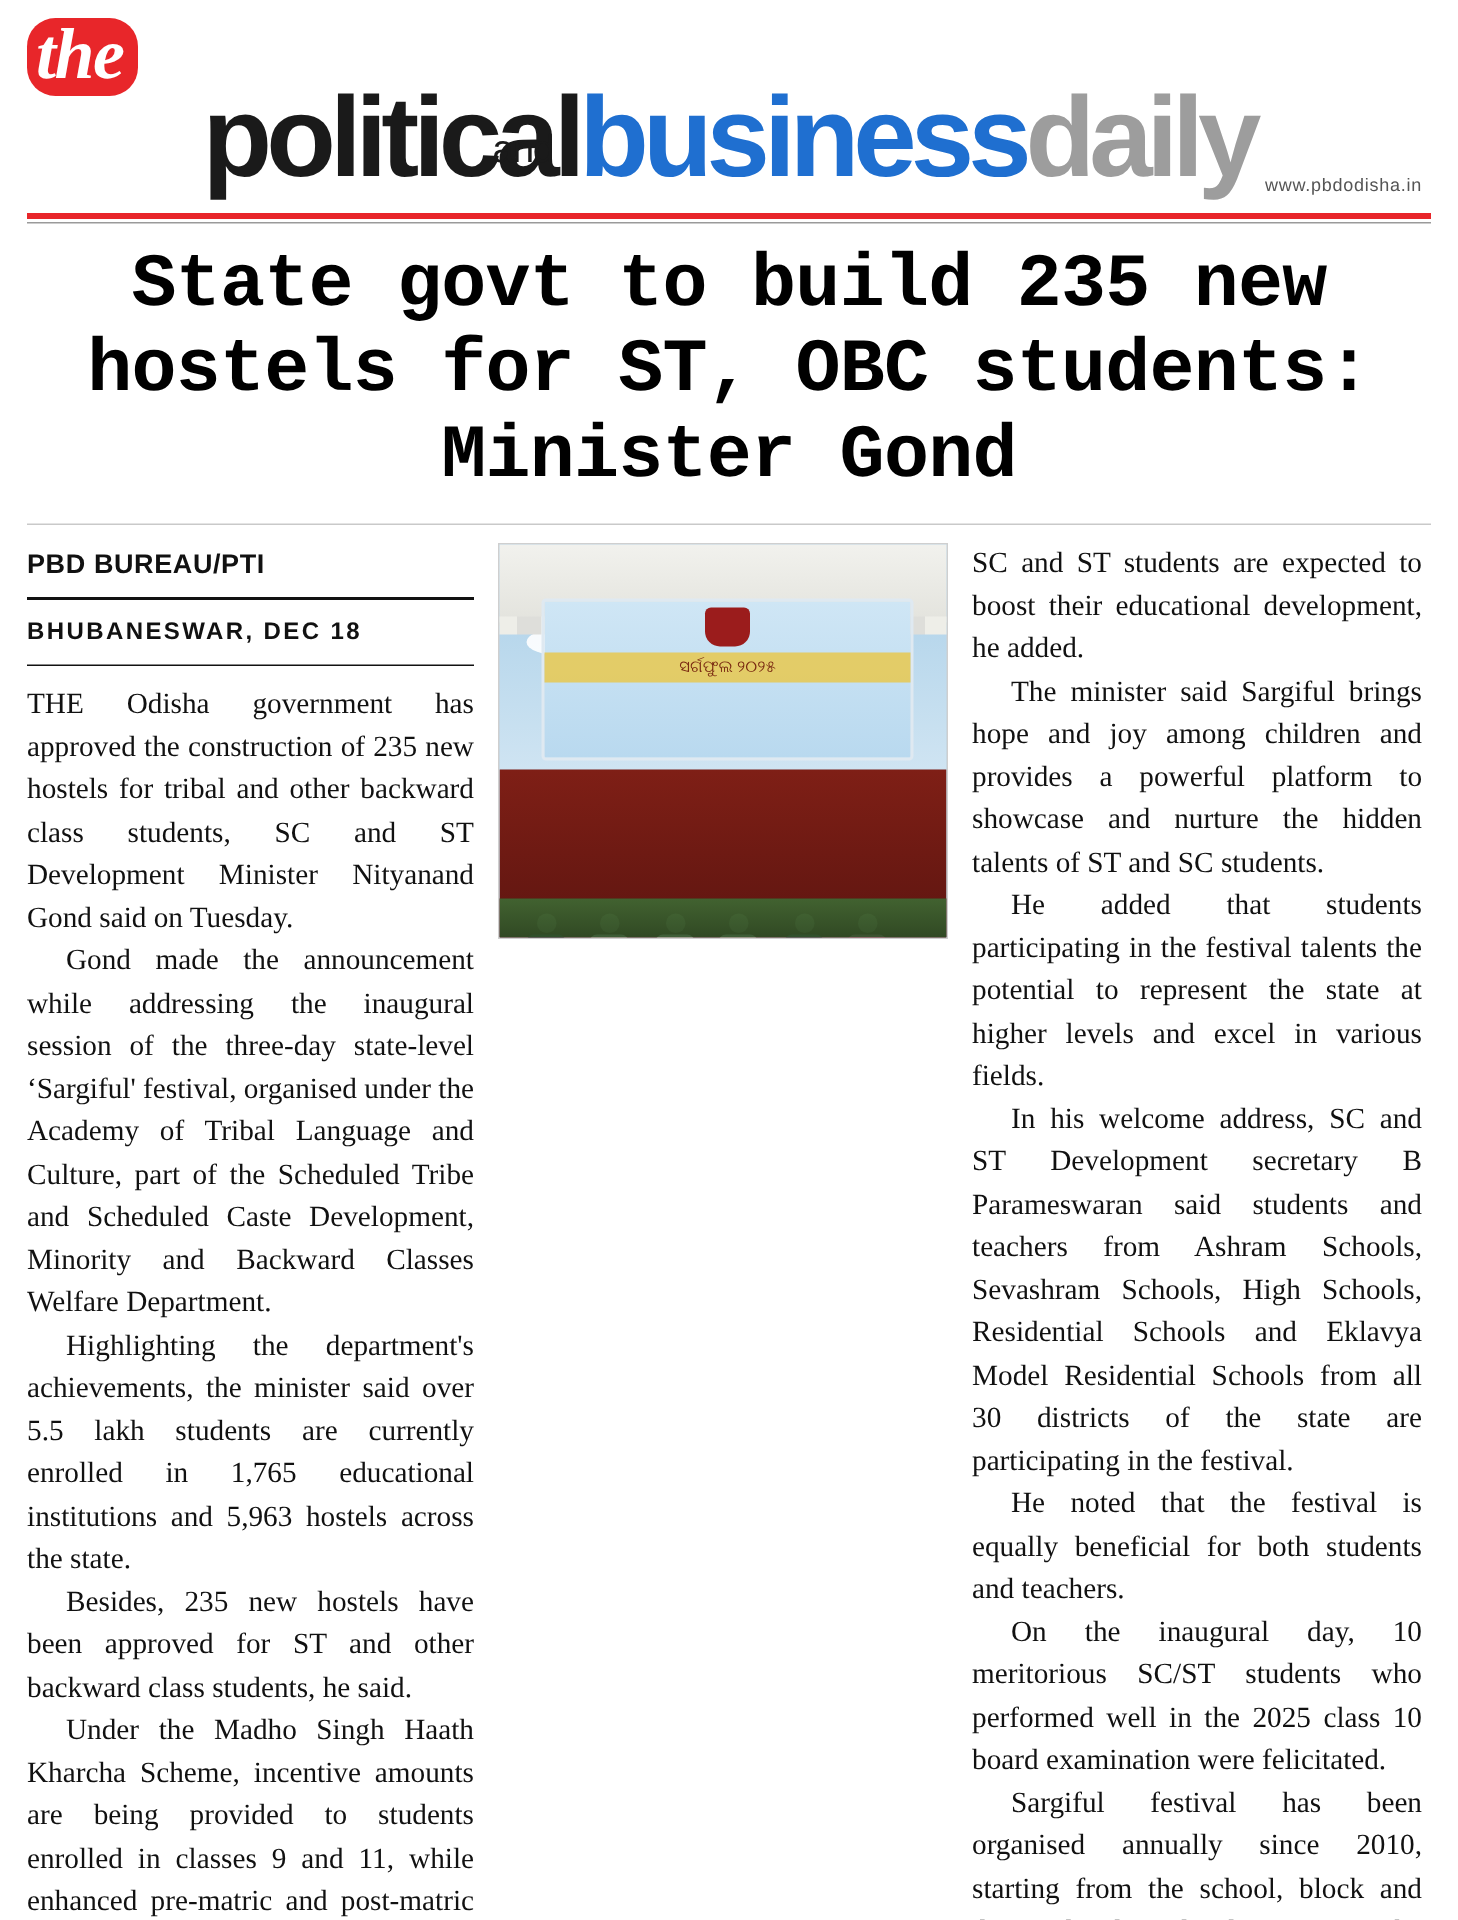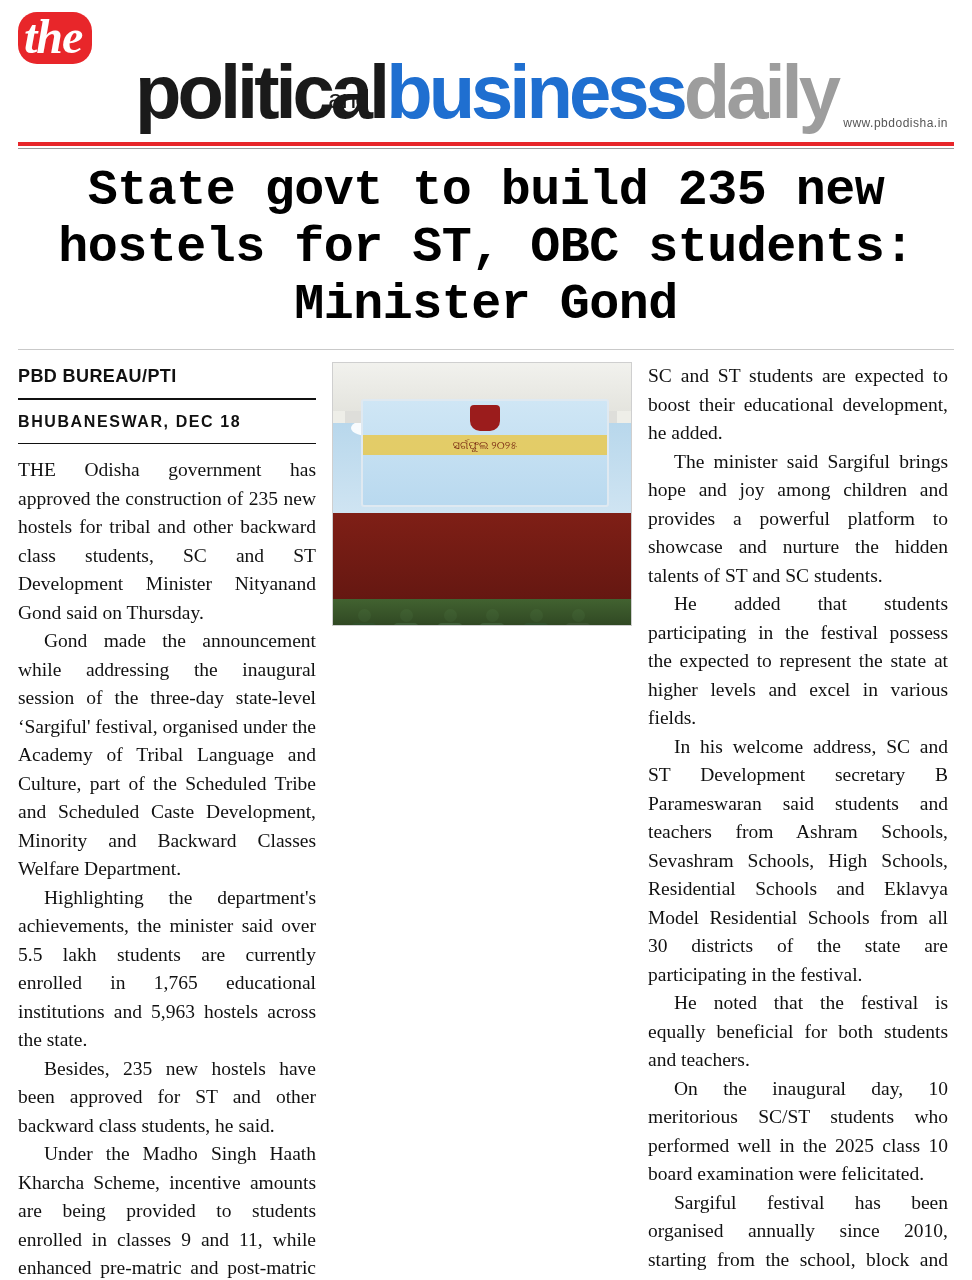--- a/index.html
+++ b/index.html
@@ -281,21 +281,21 @@
   <div class="headline">State govt to build 235 new hostels for ST, OBC students: Minister Gond</div>
   <div class="headline-rule"></div>
 
   <div class="body-area">
 
     <div class="col left">
       <div class="byline">PBD BUREAU/PTI</div>
       <div class="byline-rule"></div>
       <div class="dateline">BHUBANESWAR, DEC 18</div>
       <div class="dateline-rule"></div>
-      <p class="art first">THE Odisha government has approved the construction of 235 new hostels for tribal and other backward class students, SC and ST Development Minister Nityanand Gond said on Thursday.</p>
+      <p class="art first">THE Odisha government has approved the construction of 235 new hostels for tribal and other backward class students, SC and ST Development Minister Nityanand Gond said on Tuesday.</p>
       <p class="art">Gond made the announcement while addressing the inaugural session of the three-day state-level ‘Sargiful' festival, organised under the Academy of Tribal Language and Culture, part of the Scheduled Tribe and Scheduled Caste Development, Minority and Backward Classes Welfare Department.</p>
       <p class="art">Highlighting the department's achievements, the minister said over 5.5 lakh students are currently enrolled in 1,765 educational institutions and 5,963 hostels across the state.</p>
       <p class="art">Besides, 235 new hostels have been approved for ST and other backward class students, he said.</p>
       <p class="art">Under the Madho Singh Haath Kharcha Scheme, incentive amounts are being provided to students enrolled in classes 9 and 11, while enhanced pre-matric and post-matric scholarships for</p>
     </div>
 
     <div class="col middle">
       <div class="photo-wrap">
         <div class="sky"></div>
         <div class="cloud" style="left:18px; top:56px; width:46px; height:18px;"></div>
@@ -343,21 +343,21 @@
 
           <div class="greenery"></div>
         </div>
       </div>
 
     </div>
 
     <div class="col right">
       <p class="art first">SC and ST students are expected to boost their educational development, he added.</p>
       <p class="art">The minister said Sargiful brings hope and joy among children and provides a powerful platform to showcase and nurture the hidden talents of ST and SC students.</p>
-      <p class="art">He added that students participating in the festival possess the expected to represent the state at higher levels and excel in various fields.</p>
+      <p class="art">He added that students participating in the festival talents the potential to represent the state at higher levels and excel in various fields.</p>
       <p class="art">In his welcome address, SC and ST Development secretary B Parameswaran said students and teachers from Ashram Schools, Sevashram Schools, High Schools, Residential Schools and Eklavya Model Residential Schools from all 30 districts of the state are participating in the festival.</p>
       <p class="art">He noted that the festival is equally beneficial for both students and teachers.</p>
       <p class="art">On the inaugural day, 10 meritorious SC/ST students who performed well in the 2025 class 10 board examination were felicitated.</p>
       <p class="art">Sargiful festival has been organised annually since 2010, starting from the school, block and district levels and culminating at the state level.</p>
     </div>
 
   </div>
 </div>
 
 </body></html>

